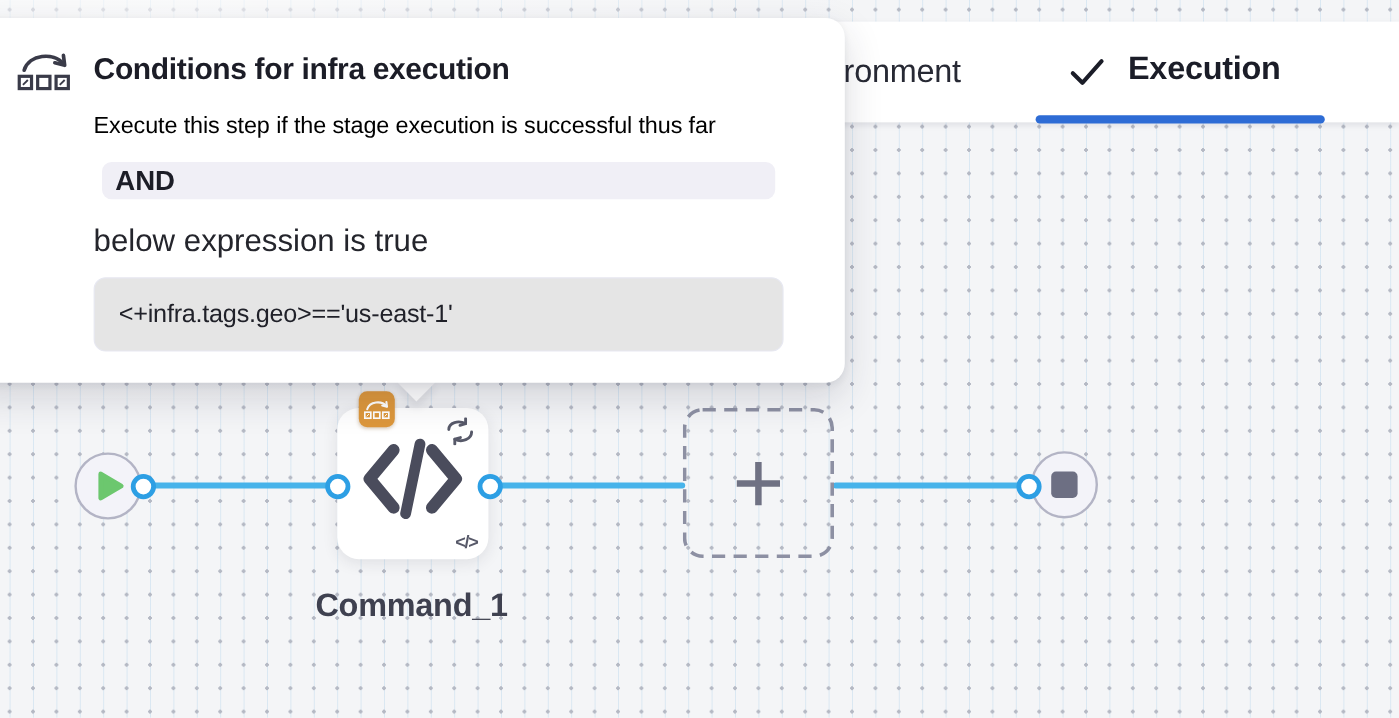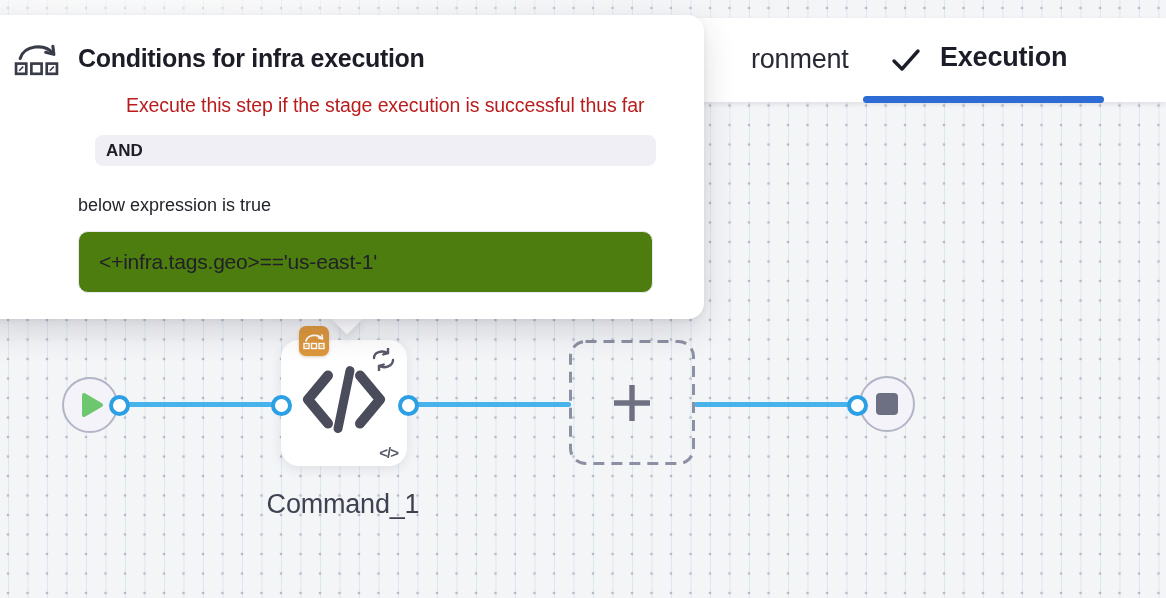--- a/index.html
+++ b/index.html
@@ -21,21 +21,21 @@
     background-position: 0 0, -1.75px -1.75px, 8px 0;
   }
   
   .tabbar {
     position:absolute; left:0; top:18px; width:1166px; height:84px;
     background:#ffffff; z-index:4;
     box-shadow:0 2px 5px rgba(30,32,55,0.10);
   }
   .tab-env {
     position:absolute; left:703px; top:26px;
-    font-size:27px; font-weight:500; color:#272934; letter-spacing:-0.2px;margin-left:48px;
+    font-size:27px; font-weight:500; color:#272934; letter-spacing:-0.2px;
   }
   .tab-exec {
     position:absolute; left:891px; top:24px;
     display:flex; align-items:flex-end; gap:19px;
     font-size:27px; font-weight:700; color:#1b1d28; letter-spacing:-0.2px;
   }
   .tab-underline {
     position:absolute; left:863px; top:78px; width:241px; height:7px;
     background:#2e6cd5; border-radius:4px;
   }
@@ -79,55 +79,55 @@
   .add-step {
     position:absolute; left:569px; top:340px; width:126px; height:125px; z-index:2;
     display:flex; align-items:center; justify-content:center; cursor:pointer;
   }
   .add-step .border-svg { position:absolute; inset:0; }
   
   .node-label {
     position:absolute; top:489px; width:220px; text-align:center;
     font-size:27px; z-index:2; letter-spacing:-0.2px;
   }
-  .label-command { left:233px; color:#3f4150; }
+  .label-command { left:233px; color:#3f4150;font-weight:bold; }
   .label-add     { left:528px; color:#55575f; }
   
   .popover-tail {
     position:absolute; left:336px; top:308px; width:22px; height:22px;
     background:#ffffff; transform:rotate(45deg); z-index:9;
     box-shadow:4px 4px 8px rgba(35,36,60,0.10);
   }
   .popover {
     position:absolute; left:-26px; top:15px; width:730px; height:304px;
     background:#ffffff; border-radius:16px; z-index:10;
     box-shadow:0 12px 32px rgba(35,36,60,0.16), 0 2px 6px rgba(35,36,60,0.07);
   }
   .po-icon { position:absolute; left:40px; top:27px; width:45px; height:35px; }
   .po-title {
     position:absolute; left:104px; top:29px;
     font-size:25px; font-weight:700; color:#1c1d27; letter-spacing:-0.3px;
   }
   .po-desc {
     position:absolute; left:104px; top:79px;
-    font-size:19.5px; color:#b91c1c; letter-spacing:-0.1px;margin-left:48px;
+    font-size:19.5px; color:#000000; letter-spacing:-0.1px;
   }
   .po-and {
     position:absolute; left:111px; top:120px; width:561px; height:31px;
     background:#f0eff6; border-radius:8px;
-    font-size:17px; font-weight:700; color:#1c1d27;
-    line-height:31px; padding-left:11px;margin-left:10px;
+    font-size:23px; font-weight:700; color:#1c1d27;
+    line-height:31px; padding-left:11px;
   }
   .po-caption {
-    position:absolute; left:104px; top:180px;
-    font-size:18px; color:#24252c;
+    position:absolute; left:104px; top:170px;
+    font-size:26px; color:#24252c;
   }
   .po-expr-box {
     position:absolute; left:104px; top:216px; width:575px; height:62px;
-    background:#4d7c0f; border:1.5px solid #e7e8f1; border-radius:10px;
+    background:#e5e5e5; border:1.5px solid #e7e8f1; border-radius:10px;
     display:flex; align-items:center; padding-left:20px;
   }
   .po-expr { font-size:21px; color:#202129; letter-spacing:-0.2px; }
 </style>
 </head>
 <body>
 
 <div class="canvas">
 
   <div class="tabbar">

